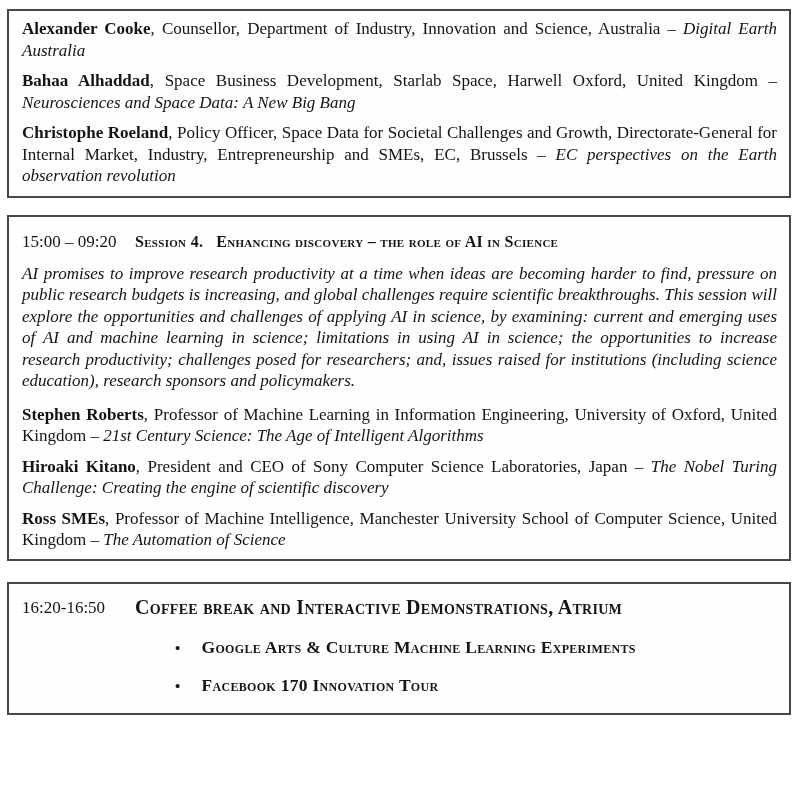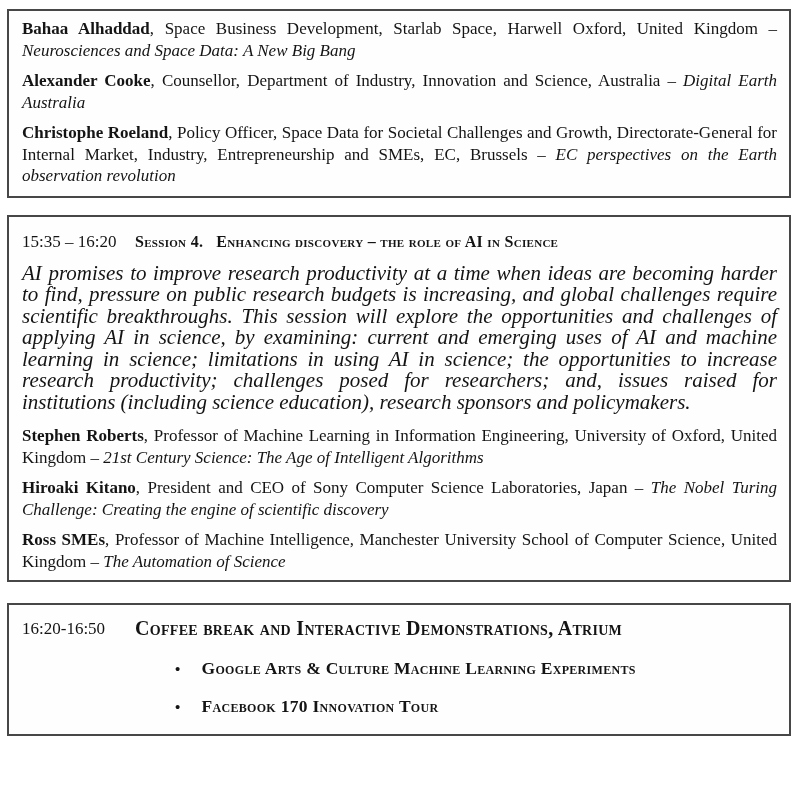--- a/index.html
+++ b/index.html
@@ -48,21 +48,21 @@
     font-variant: small-caps;
     font-size: 16px;
     line-height: 23px;
     letter-spacing: 0.3px;
   }
   .session-number { margin-right: 13px; }
 
   .description {
     margin: 0 0 12px 0;
     font-style: italic;
-    font-size: 21px;
+    font-size: 17px;
     line-height: 21.5px;
     text-align: justify;
   }
 
   .break-header {
     display: flex;
     align-items: flex-start;
   }
   .break-title {
     font-weight: bold;
@@ -93,33 +93,33 @@
     font-size: 15px;
   }
 </style>
 </head>
 <body>
 
 <div class="page">
 
   <div class="box box-speakers">
     <p class="entry">
-      <span class="name">Bahaa Alhaddad</span><span>, Space Business Development, Starlab Space, Harwell Oxford, United Kingdom – </span><span class="talk">Neurosciences and Space Data: A New Big Bang</span>
+      <span class="name">Alexander Cooke</span><span>, Counsellor, Department of Industry, Innovation and Science, Australia – </span><span class="talk">Digital Earth Australia</span>
     </p>
     <p class="entry">
-      <span class="name">Alexander Cooke</span><span>, Counsellor, Department of Industry, Innovation and Science, Australia – </span><span class="talk">Digital Earth Australia</span>
+      <span class="name">Bahaa Alhaddad</span><span>, Space Business Development, Starlab Space, Harwell Oxford, United Kingdom – </span><span class="talk">Neurosciences and Space Data: A New Big Bang</span>
     </p>
     <p class="entry">
       <span class="name">Christophe Roeland</span><span>, Policy Officer, Space Data for Societal Challenges and Growth,  Directorate-General for Internal Market, Industry, Entrepreneurship and SMEs, EC, Brussels – </span><span class="talk">EC perspectives on the Earth observation revolution</span>
     </p>
   </div>
 
   <div class="box box-session">
     <div class="session-header">
-      <span class="time-cell">15:35 – 16:20</span>
+      <span class="time-cell">15:00 – 09:20</span>
       <span class="session-title-cell">
         <span class="session-number">Session 4.</span><span>Enhancing discovery – the role of AI in Science</span>
       </span>
     </div>
 
     <p class="description">AI promises to improve research productivity at a time when ideas are becoming harder to find, pressure on public research budgets is increasing, and global challenges require scientific breakthroughs. This session will explore the opportunities and challenges of applying AI in science, by examining: current and emerging uses of AI and machine learning in science; limitations in using AI in science; the opportunities to increase research productivity; challenges posed for researchers; and, issues raised for institutions (including science education), research sponsors and policymakers.</p>
 
 
     <p class="entry">
       <span class="name">Stephen Roberts</span><span>, Professor of Machine Learning in Information Engineering, University of Oxford, United Kingdom – </span><span class="talk">21st Century Science: The Age of Intelligent Algorithms</span>

